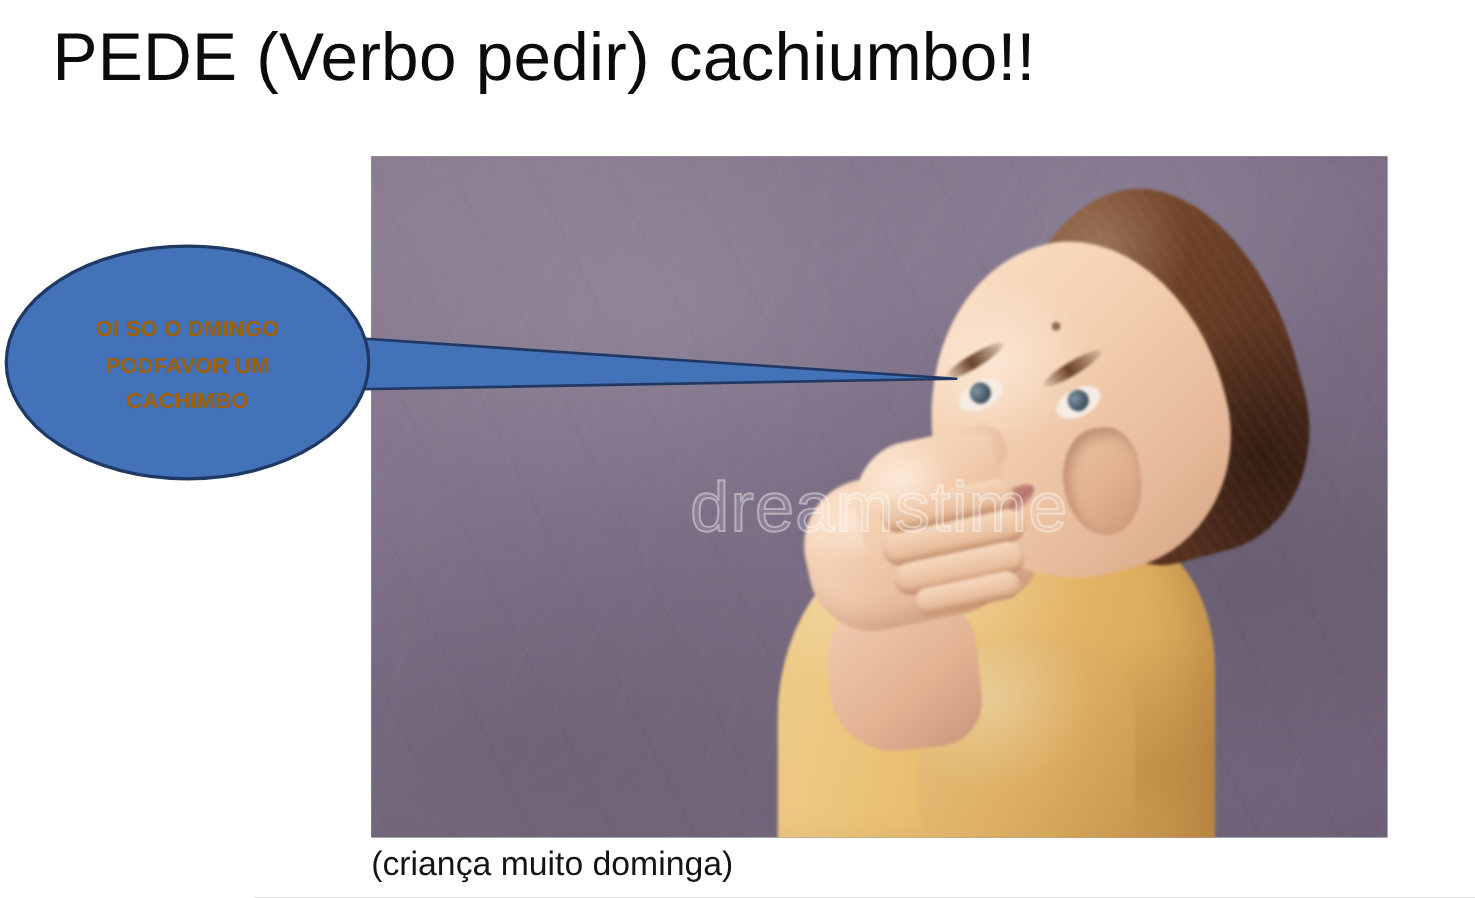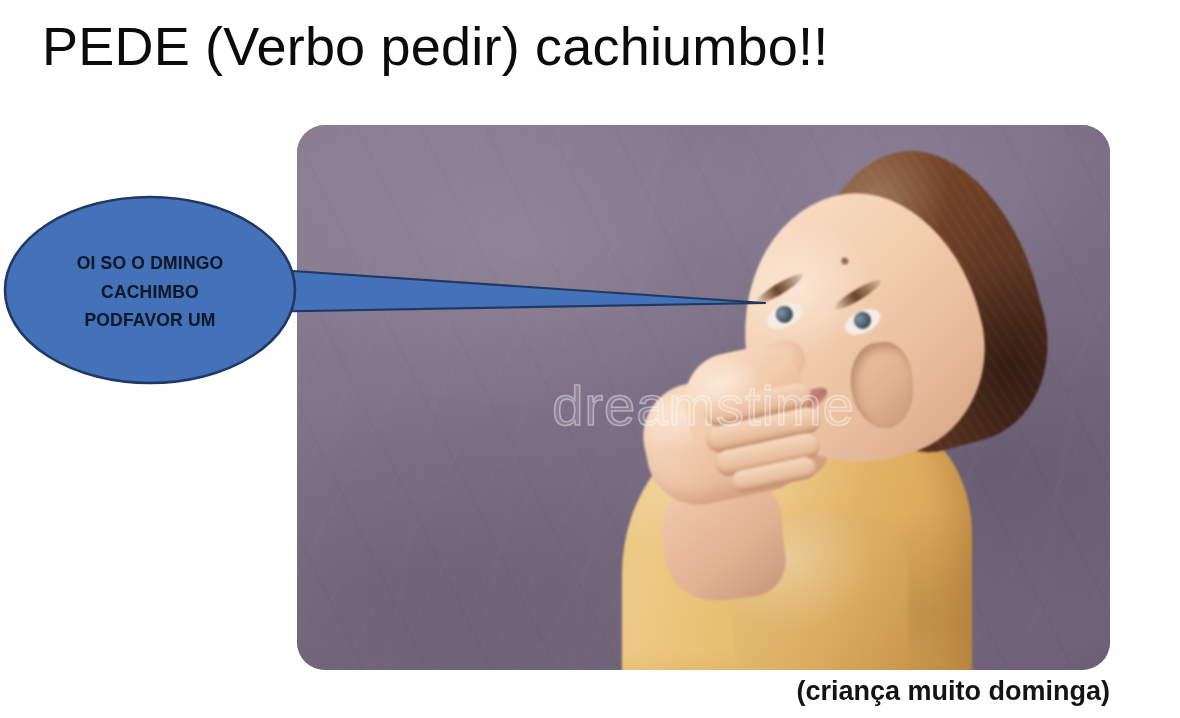--- a/index.html
+++ b/index.html
@@ -36,21 +36,20 @@
 
   
   #photo-wrap {
     position: absolute;
     left: 297px;
     top: 125px;
     width: 813px;
     height: 545px;
     overflow: hidden;
     background: #7d7084;
-    border-radius: 28px;
   }
   
   .backdrop {
     position: absolute;
     inset: 0;
     background:
       radial-gradient(ellipse 52% 44% at 28% 22%, rgba(255,255,255,0.10), rgba(255,255,255,0) 70%),
       radial-gradient(ellipse 40% 34% at 74% 12%, rgba(255,255,255,0.09), rgba(255,255,255,0) 72%),
       radial-gradient(ellipse 46% 40% at 86% 62%, rgba(0,0,0,0.10), rgba(0,0,0,0) 74%),
       radial-gradient(ellipse 60% 50% at 14% 86%, rgba(0,0,0,0.09), rgba(0,0,0,0) 76%),
@@ -305,43 +304,43 @@
     user-select: none;
     white-space: nowrap;
   }
 
   
   #caption {
     position: absolute;
     left: 297px;
     top: 674px;
     width: 813px;
-    text-align: right;
+    text-align: left;
     font-size: 27px;
     line-height: 34px;
-    font-weight: 700;
+    font-weight: 400;
     color: #141414;
   }
 
   
   #bubble-svg {
     position: absolute;
     left: 0px;
     top: 190px;
     width: 790px;
     height: 200px;
     overflow: visible;
   }
   #bubble-text {
     position: absolute;
     left: 12px;
     top: 249px;
     width: 276px;
     text-align: center;
-    color: #0f172a;
+    color: #a16207;
     font-size: 17.5px;
     line-height: 28.5px;
     font-weight: 600;
     letter-spacing: 0.2px;
     text-shadow: 0 0 1px rgba(0,0,0,0.18);
   }
   #bubble-text div { white-space: nowrap; }
 </style>
 </head>
 <body>
@@ -400,19 +399,19 @@
 
   <svg id="bubble-svg" viewBox="0 0 790 200">
 
     <polygon points="248,78 765,113 250,122" fill="#4472b8" stroke="#1f3864" stroke-width="2.2" stroke-linejoin="round"></polygon>
 
     <ellipse cx="150" cy="100" rx="145" ry="93" fill="#4472b8" stroke="#1f3864" stroke-width="2.6"></ellipse>
   </svg>
 
   <div id="bubble-text">
     <div>OI SO O DMINGO</div>
+    <div>PODFAVOR UM</div>
     <div>CACHIMBO</div>
-    <div>PODFAVOR UM</div>
   </div>
 
   <div id="caption">(criança muito dominga)</div>
 
 </div>
 
 </body></html>

